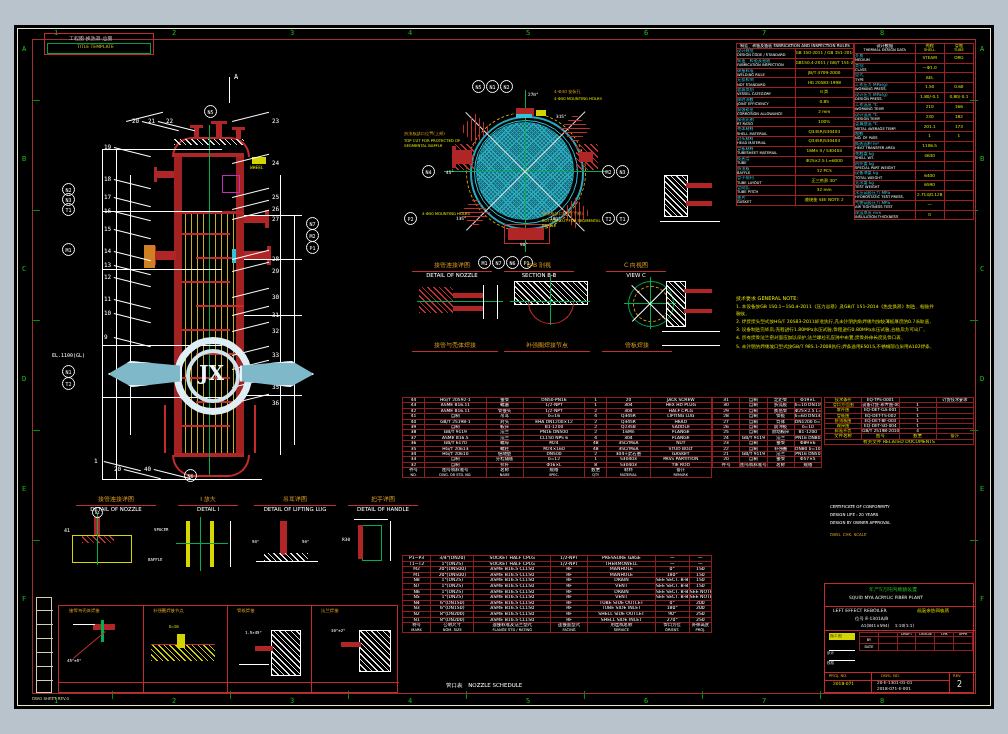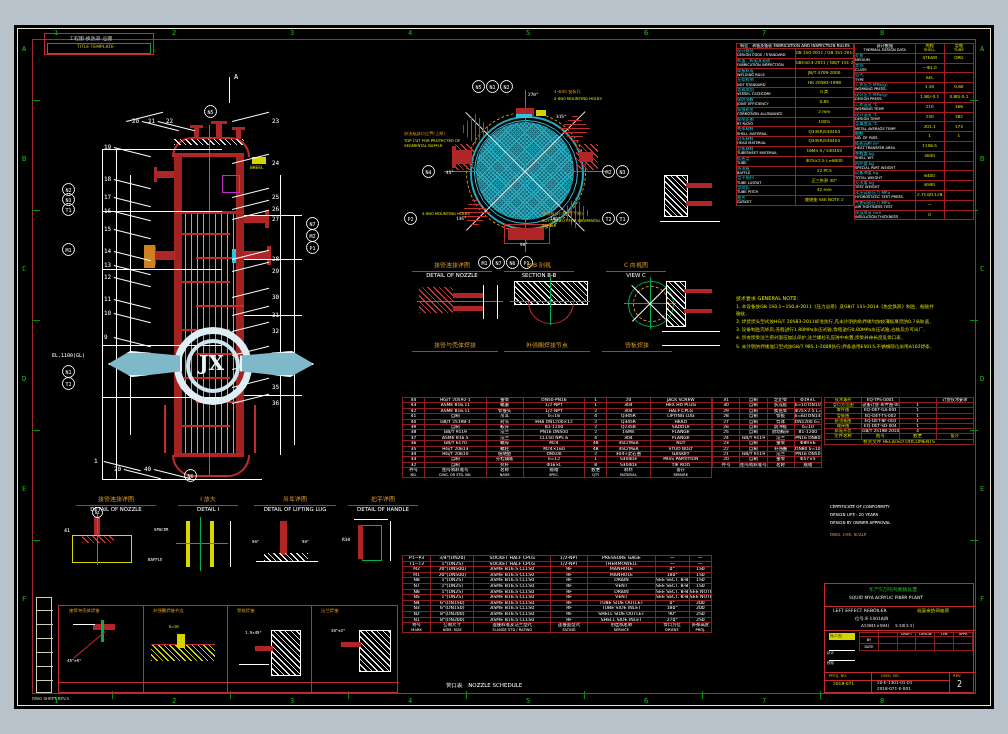--- a/index.html
+++ b/index.html
@@ -43,21 +43,21 @@
 
   .spec-tbl td{border:1px solid #a02020;font-size:4.2px;}
 
   .note{position:absolute;color:#e0e000;font-size:4.6px;line-height:1.45;font-family:"DejaVu Sans",sans-serif;}
 
   .viewttl{position:absolute;text-align:center;font-size:6px;color:#e0a020;font-family:"DejaVu Sans",sans-serif;}
   .viewttl .en{color:#ffffff;display:block;font-size:5.4px;}
   .viewttl .ul{display:block;height:1px;background:#c03030;margin-top:1px;}
 
   
-  #wm{position:absolute;left:152px;top:300px;width:520px;height:80px;pointer-events:none;}
+  #wm{position:absolute;left:152px;top:310px;width:520px;height:80px;pointer-events:none;}
   #wm .wmtext{position:absolute;left:188px;top:4px;font-size:44px;font-weight:bold;color:#cfe9f2;
       -webkit-text-stroke:2px #0f2a33;letter-spacing:2px;font-family:"DejaVu Sans",sans-serif;}
   #wm .wmsub{position:absolute;left:190px;top:50px;font-size:23px;font-weight:bold;color:#e8f4f8;
       -webkit-text-stroke:2px #15323c;letter-spacing:1px;font-family:"DejaVu Sans",sans-serif;}
   #wm .gear{position:absolute;left:8px;top:2px;width:78px;height:78px;border-radius:50%;
       border:7px solid #dfeef4;box-sizing:border-box;}
   #wm .gear2{position:absolute;left:20px;top:14px;width:54px;height:54px;border-radius:50%;
       border:4px solid #cfe4ec;box-sizing:border-box;}
   #wm .jx{position:absolute;left:33px;top:26px;font-size:20px;font-weight:bold;color:#eaf6fa;font-family:"DejaVu Serif",serif;}
   #wm .wing{position:absolute;top:26px;width:74px;height:26px;background:#7fb8c8;border:2px solid #e6f3f7;box-sizing:border-box;}

